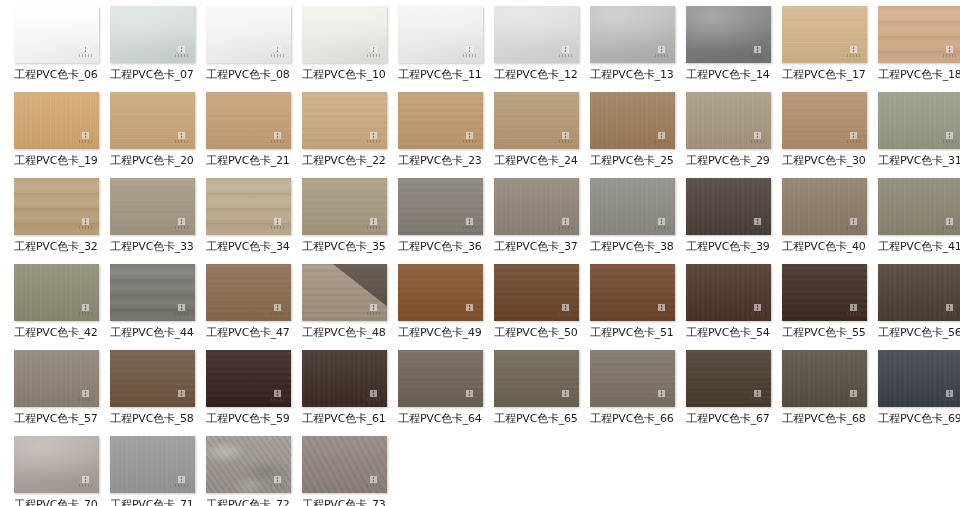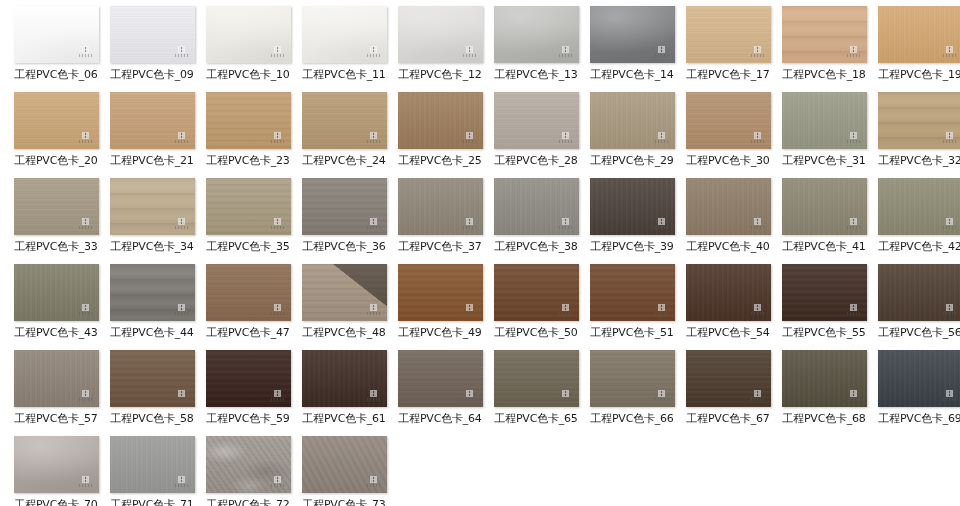--- a/index.html
+++ b/index.html
@@ -153,29 +153,40 @@
         <div class="tex g-solid"></div>
         <div class="vignette"></div>
         <div class="wm">
           <div class="qr"></div>
           <div class="bar"></div>
         </div>
       </div>
       <div class="label">工程PVC色卡_06</div>
     </div>
     <div class="cell">
-      <div class="swatch" style="background-color: rgb(238, 238, 242);">
-        <div class="tex g-horiz"></div>
-        <div class="vignette"></div>
-        <div class="wm">
-          <div class="qr"></div>
-          <div class="bar"></div>
-        </div>
-      </div>
-      <div class="label">工程PVC色卡_09</div>
+      <div class="swatch" style="background-color: rgb(214, 222, 221);">
+        <div class="tex g-solid"></div>
+        <div class="vignette"></div>
+        <div class="wm">
+          <div class="qr"></div>
+          <div class="bar"></div>
+        </div>
+      </div>
+      <div class="label">工程PVC色卡_07</div>
+    </div>
+    <div class="cell">
+      <div class="swatch" style="background-color: rgb(248, 247, 244);">
+        <div class="tex g-solid"></div>
+        <div class="vignette"></div>
+        <div class="wm">
+          <div class="qr"></div>
+          <div class="bar"></div>
+        </div>
+      </div>
+      <div class="label">工程PVC色卡_08</div>
     </div>
     <div class="cell">
       <div class="swatch" style="background-color: rgb(241, 239, 233);">
         <div class="tex g-solid"></div>
         <div class="vignette"></div>
         <div class="wm">
           <div class="qr"></div>
           <div class="bar"></div>
         </div>
       </div>
@@ -274,20 +285,31 @@
         <div class="tex g-horiz"></div>
         <div class="vignette"></div>
         <div class="wm">
           <div class="qr"></div>
           <div class="bar"></div>
         </div>
       </div>
       <div class="label">工程PVC色卡_21</div>
     </div>
     <div class="cell">
+      <div class="swatch" style="background-color: rgb(203, 171, 129);">
+        <div class="tex g-cath"></div>
+        <div class="vignette"></div>
+        <div class="wm">
+          <div class="qr"></div>
+          <div class="bar"></div>
+        </div>
+      </div>
+      <div class="label">工程PVC色卡_22</div>
+    </div>
+    <div class="cell">
       <div class="swatch" style="background-color: rgb(192, 154, 108);">
         <div class="tex g-cath"></div>
         <div class="vignette"></div>
         <div class="wm">
           <div class="qr"></div>
           <div class="bar"></div>
         </div>
       </div>
       <div class="label">工程PVC色卡_23</div>
     </div>
@@ -305,31 +327,20 @@
     <div class="cell">
       <div class="swatch" style="background-color: rgb(157, 125, 91);">
         <div class="tex g-vert"></div>
         <div class="vignette"></div>
         <div class="wm">
           <div class="qr"></div>
           <div class="bar"></div>
         </div>
       </div>
       <div class="label">工程PVC色卡_25</div>
-    </div>
-    <div class="cell">
-      <div class="swatch" style="background-color: rgb(181, 172, 161);">
-        <div class="tex g-horiz"></div>
-        <div class="vignette"></div>
-        <div class="wm">
-          <div class="qr"></div>
-          <div class="bar"></div>
-        </div>
-      </div>
-      <div class="label">工程PVC色卡_28</div>
     </div>
     <div class="cell">
       <div class="swatch" style="background-color: rgb(169, 154, 127);">
         <div class="tex g-vert"></div>
         <div class="vignette"></div>
         <div class="wm">
           <div class="qr"></div>
           <div class="bar"></div>
         </div>
       </div>
@@ -470,31 +481,20 @@
     <div class="cell">
       <div class="swatch" style="background-color: rgb(142, 139, 115);">
         <div class="tex g-vert"></div>
         <div class="vignette"></div>
         <div class="wm">
           <div class="qr"></div>
           <div class="bar"></div>
         </div>
       </div>
       <div class="label">工程PVC色卡_42</div>
-    </div>
-    <div class="cell">
-      <div class="swatch" style="background-color: rgb(127, 125, 104);">
-        <div class="tex g-vert"></div>
-        <div class="vignette"></div>
-        <div class="wm">
-          <div class="qr"></div>
-          <div class="bar"></div>
-        </div>
-      </div>
-      <div class="label">工程PVC色卡_43</div>
     </div>
     <div class="cell">
       <div class="swatch" style="background-color: rgb(119, 115, 109);">
         <div class="tex g-band"></div>
         <div class="vignette"></div>
         <div class="wm">
           <div class="qr"></div>
           <div class="bar"></div>
         </div>
       </div>

